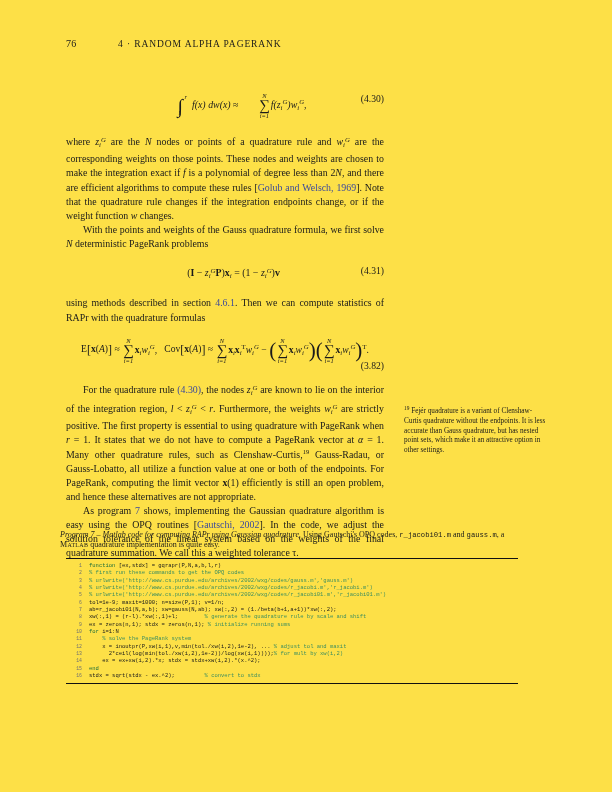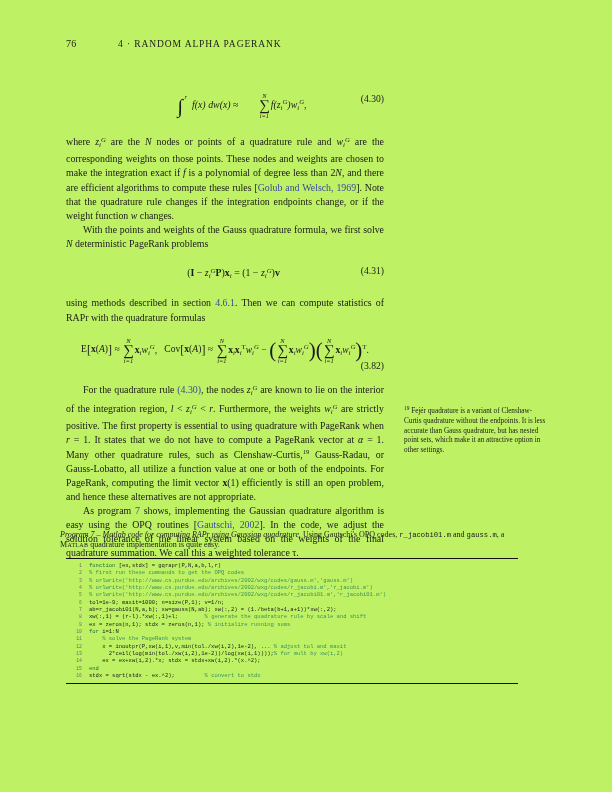--- a/index.html
+++ b/index.html
@@ -4,21 +4,21 @@
 <style>
   html, body {
     margin: 0;
     padding: 0;
     background: #ffffff;
   }
   .page {
     position: relative;
     width: 612px;
     height: 792px;
-    background: #bef264;
+    background: #fde047;
     font-family: "Liberation Serif", serif;
     color: #1a1a1a;
     overflow: hidden;
   }
 
   
   .runhead {
     position: absolute;
     top: 38px;
     left: 66px;

